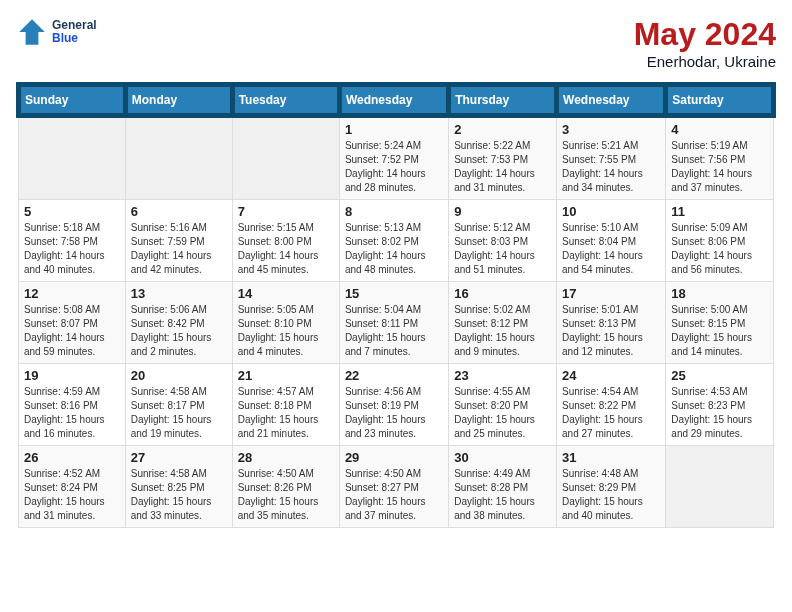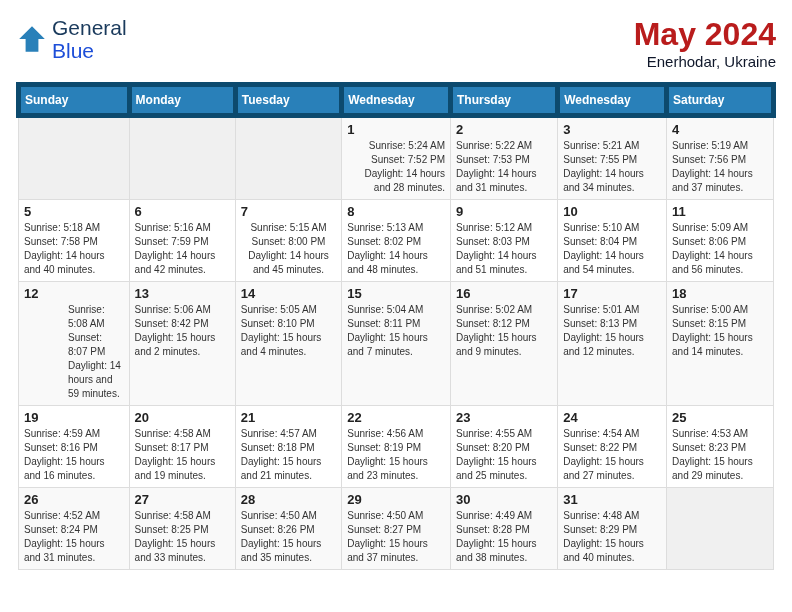--- a/index.html
+++ b/index.html
@@ -15,22 +15,22 @@
       justify-content: space-between;
       align-items: flex-start;
       margin-bottom: 12px;
     }
     .logo {
       display: flex;
       align-items: center;
       gap: 4px;
     }
     .logo-text {
-      font-size: 21px;
-      font-weight: normal;
+      font-size: 12px;
+      font-weight: bold;
       color: #1a3a5c;
       line-height: 1.1;
     }
     .logo-text span {
       color: #1d4ed8;
     }
     .logo-icon {
       width: 32px;
       height: 32px;
     }
@@ -118,21 +118,21 @@
         <th>Saturday</th>
       </tr>
   </thead>
   <tbody id="calendar-body">
       <tr>
         <td class="empty-cell"></td>
         <td class="empty-cell"></td>
         <td class="empty-cell"></td>
         <td>
           <div class="day-num">1</div>
-          <div class="day-info" style="white-space: pre-line; text-align: right;">Sunrise: 5:24 AM
+          <div class="day-info" style="white-space: pre-line;">Sunrise: 5:24 AM
 Sunset: 7:52 PM
 Daylight: 14 hours and 28 minutes.</div>
         </td>
         <td>
           <div class="day-num">2</div>
           <div class="day-info" style="white-space: pre-line;">Sunrise: 5:22 AM
 Sunset: 7:53 PM
 Daylight: 14 hours and 31 minutes.</div>
         </td>
         <td>
@@ -156,21 +156,21 @@
 Daylight: 14 hours and 40 minutes.</div>
         </td>
         <td>
           <div class="day-num">6</div>
           <div class="day-info" style="white-space: pre-line;">Sunrise: 5:16 AM
 Sunset: 7:59 PM
 Daylight: 14 hours and 42 minutes.</div>
         </td>
         <td>
           <div class="day-num">7</div>
-          <div class="day-info" style="white-space: pre-line; text-align: center;">Sunrise: 5:15 AM
+          <div class="day-info" style="white-space: pre-line;">Sunrise: 5:15 AM
 Sunset: 8:00 PM
 Daylight: 14 hours and 45 minutes.</div>
         </td>
         <td>
           <div class="day-num">8</div>
           <div class="day-info" style="white-space: pre-line;">Sunrise: 5:13 AM
 Sunset: 8:02 PM
 Daylight: 14 hours and 48 minutes.</div>
         </td>
         <td>
@@ -188,21 +188,21 @@
         <td>
           <div class="day-num">11</div>
           <div class="day-info" style="white-space: pre-line;">Sunrise: 5:09 AM
 Sunset: 8:06 PM
 Daylight: 14 hours and 56 minutes.</div>
         </td>
       </tr>
       <tr>
         <td>
           <div class="day-num">12</div>
-          <div class="day-info" style="white-space: pre-line; margin-left: 44px;">Sunrise: 5:08 AM
+          <div class="day-info" style="white-space: pre-line;">Sunrise: 5:08 AM
 Sunset: 8:07 PM
 Daylight: 14 hours and 59 minutes.</div>
         </td>
         <td>
           <div class="day-num">13</div>
           <div class="day-info" style="white-space: pre-line;">Sunrise: 5:06 AM
 Sunset: 8:42 PM
 Daylight: 15 hours and 2 minutes.</div>
         </td>
         <td>

